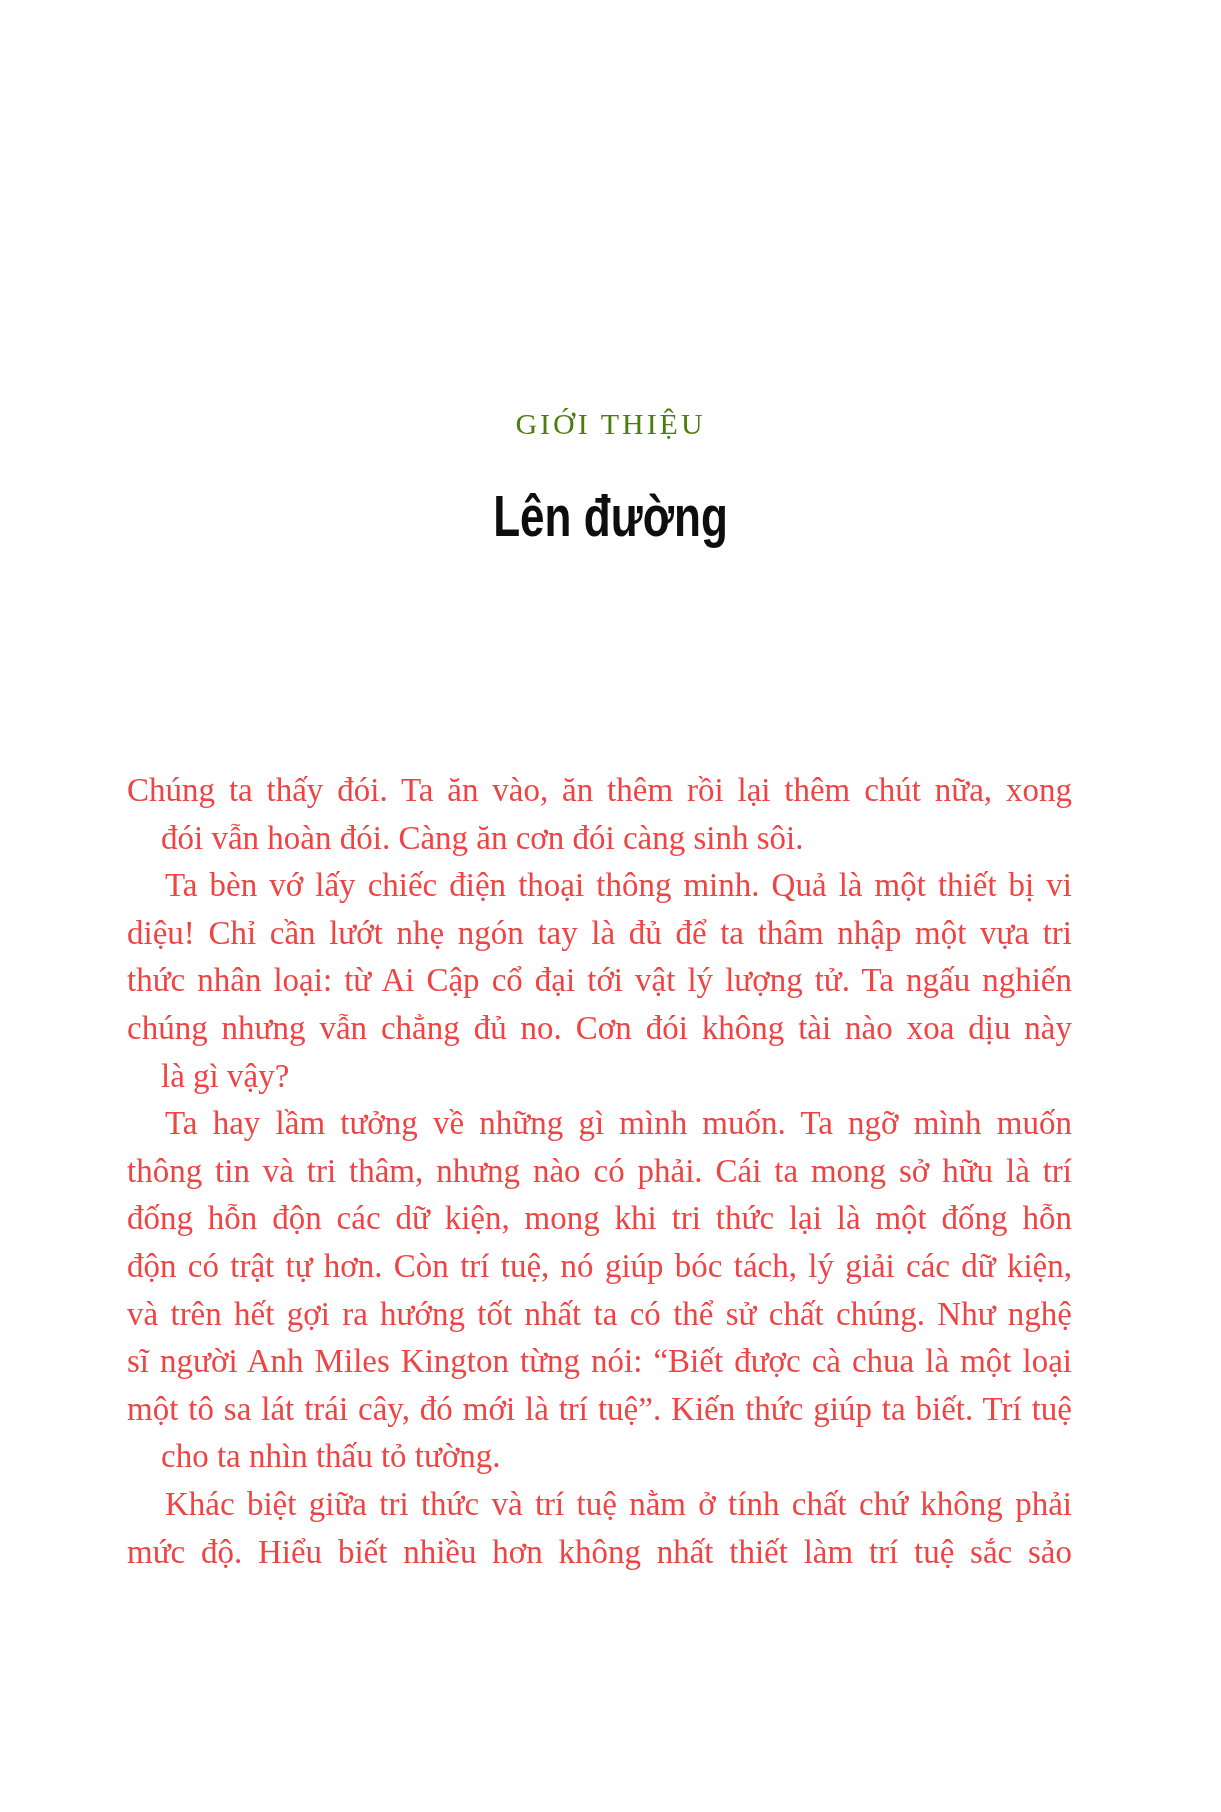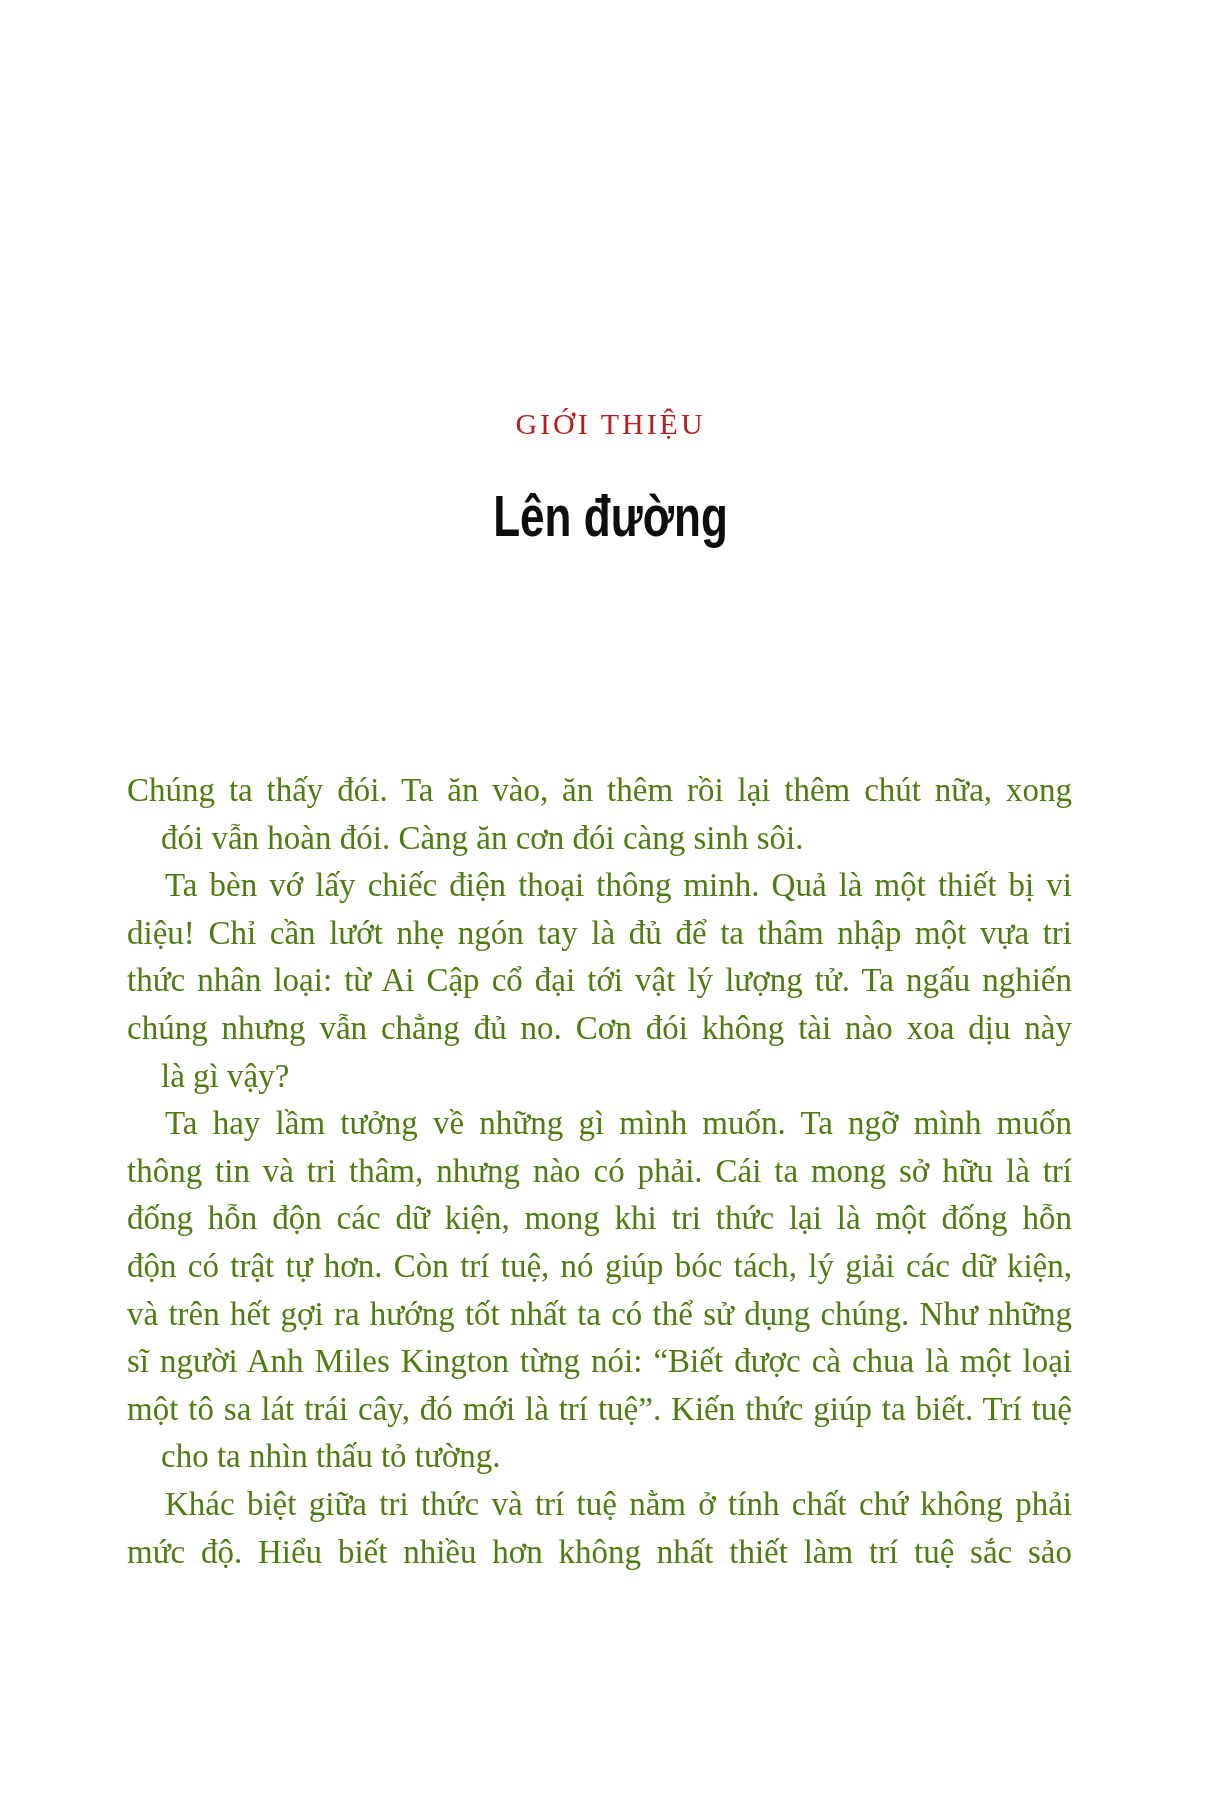--- a/index.html
+++ b/index.html
@@ -22,21 +22,21 @@
   }
   .kicker {
     position: absolute;
     top: 407px;
     left: 0;
     width: 100%;
     text-align: center;
     font-family: "Liberation Serif", "DejaVu Serif", serif;
     font-size: 30px;
     letter-spacing: 3px;
-    color: #b91c1c;
+    color: #4d7c0f;
     white-space: nowrap;
   }
   .chapter-title {
     position: absolute;
     top: 487px;
     left: 0;
     width: 100%;
     text-align: center;
     font-family: "Liberation Sans", "DejaVu Sans", sans-serif;
     font-weight: 700;
@@ -47,21 +47,21 @@
     transform-origin: 50% 50%;
     white-space: nowrap;
   }
   .body-text {
     position: absolute;
     top: 767px;
     left: 127px;
     width: 945px;
     font-size: 33px;
     line-height: 47.6px;
-    color: #4d7c0f;
+    color: #ef4444;
     hyphens: none;
   }
   .para { margin: 0; padding: 0; }
   .para.indented .line:first-child { text-indent: 38px; }
   .line {
     text-align: justify;
     text-align-last: justify;
     white-space: normal;
   }
   .line.last {
@@ -87,21 +87,21 @@
         <div class="line">diệu! Chỉ cần lướt nhẹ ngón tay là đủ để ta thâm nhập một vựa tri</div>
         <div class="line">thức nhân loại: từ Ai Cập cổ đại tới vật lý lượng tử. Ta ngấu nghiến</div>
         <div class="line">chúng nhưng vẫn chẳng đủ no. Cơn đói không tài nào xoa dịu này</div>
         <div class="line last">là gì vậy?</div>
       </div>
       <div class="para indented">
         <div class="line">Ta hay lầm tưởng về những gì mình muốn. Ta ngỡ mình muốn</div>
         <div class="line">thông tin và tri thâm, nhưng nào có phải. Cái ta mong sở hữu là trí</div>
         <div class="line">đống hỗn độn các dữ kiện, mong khi tri thức lại là một đống hỗn</div>
         <div class="line">độn có trật tự hơn. Còn trí tuệ, nó giúp bóc tách, lý giải các dữ kiện,</div>
-        <div class="line">và trên hết gợi ra hướng tốt nhất ta có thể sử dụng chúng. Như những</div>
+        <div class="line">và trên hết gợi ra hướng tốt nhất ta có thể sử chất chúng. Như nghệ</div>
         <div class="line">sĩ người Anh Miles Kington từng nói: “Biết được cà chua là một loại</div>
         <div class="line">một tô sa lát trái cây, đó mới là trí tuệ”. Kiến thức giúp ta biết. Trí tuệ</div>
         <div class="line last">cho ta nhìn thấu tỏ tường.</div>
       </div>
       <div class="para indented">
         <div class="line">Khác biệt giữa tri thức và trí tuệ nằm ở tính chất chứ không phải</div>
         <div class="line">mức độ. Hiểu biết nhiều hơn không nhất thiết làm trí tuệ sắc sảo</div>
       </div>
     </div>
 </div>

